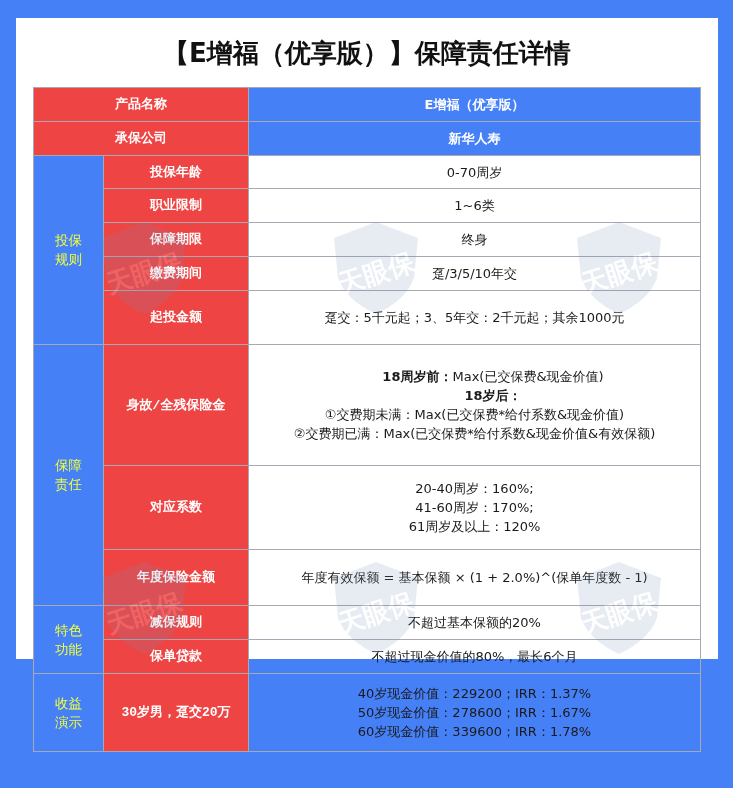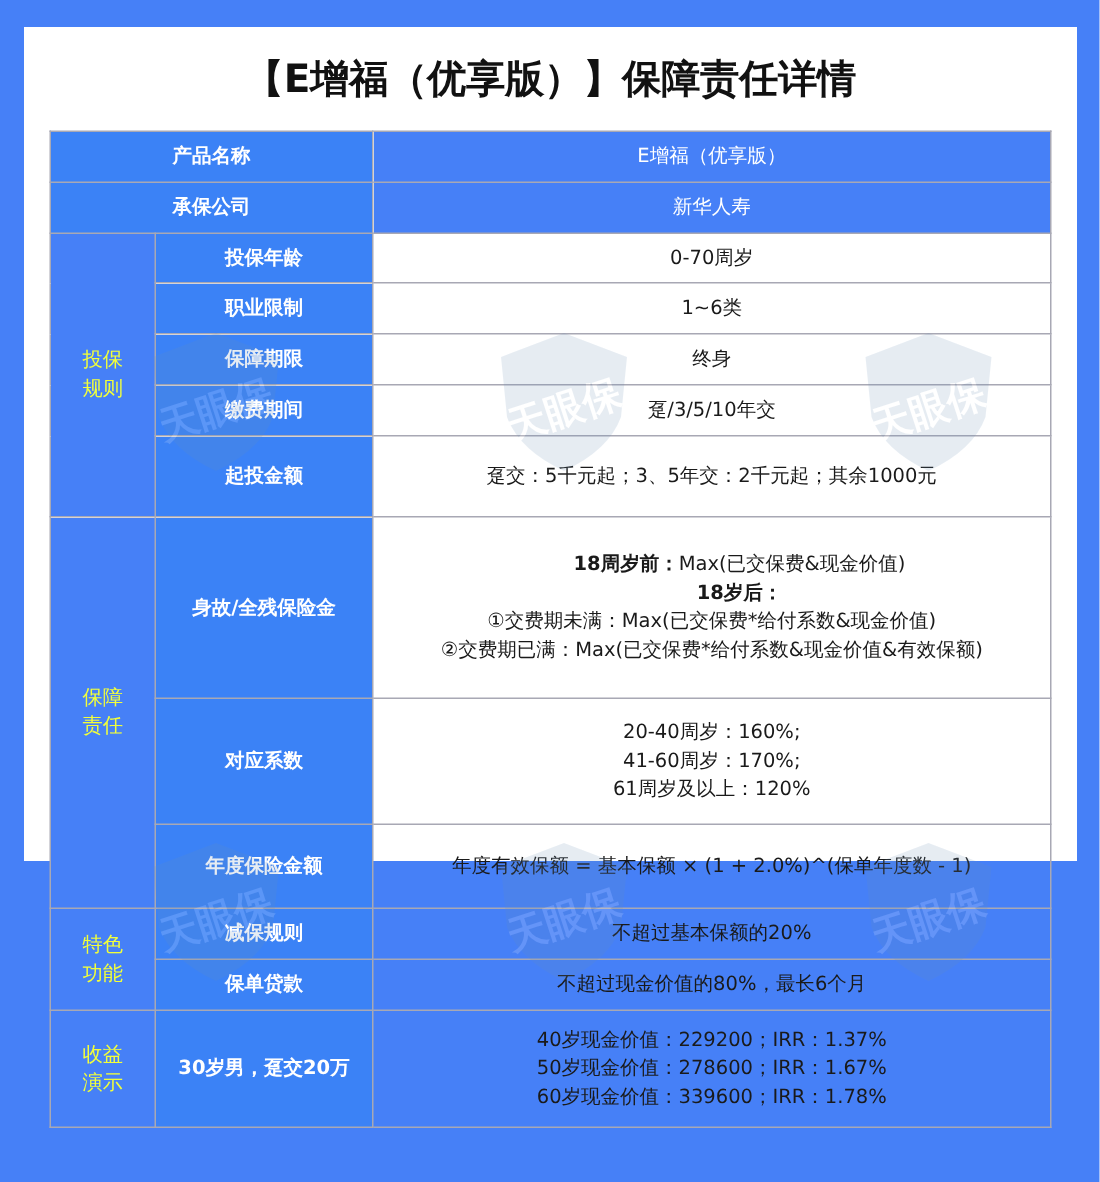--- a/index.html
+++ b/index.html
@@ -6,21 +6,21 @@
   body {
     width: 733px; height: 788px;
     background: #4680f7;
     position: relative;
     overflow: hidden;
     font-family: "DejaVu Sans", "Liberation Sans", sans-serif;
   }
   .panel {
     position: absolute;
     left: 16px; top: 18px;
-    width: 702px; height: 556px;
+    width: 702px; height: 641px;
     background: #ffffff;
   }
   .title {
     position: absolute;
     left: 0; top: 18px; width: 702px;
     text-align: center;
     font-size: 26px;
     font-weight: bold;
     color: #111111;
     letter-spacing: 0px;
@@ -35,24 +35,24 @@
     font-size: 13px;
   }
   table.spec td {
     border: 1px solid #a8a8b4;
     text-align: center;
     vertical-align: middle;
     padding: 0 4px;
     line-height: 19px;
     overflow: hidden;
   }
-  td.blue { background: #3b82f6; color: #ffffff; font-weight: bold; }
+  td.blue { background: #ef4444; color: #ffffff; font-weight: bold; font-family: Liberation Mono, monospace; }
   td.cat { background: #4680f7; color: #f2ff3a; font-weight: normal; font-size: 13.5px; line-height: 22px; }
   td.val { background: transparent; color: #1a1a1a; }
-  td.hv { background: #4680f7; color: #ffffff; font-weight: normal; }
+  td.hv { background: #4680f7; color: #ffffff; font-weight: bold; }
   .b { font-weight: bold; margin-left: 37px; }
   .line { display: block; white-space: nowrap; }
 
   .wm {
     position: absolute;
     width: 100px; height: 100px;
     pointer-events: none;
     opacity: 0.16;
   }
   .wm svg { width: 100%; height: 100%; }

